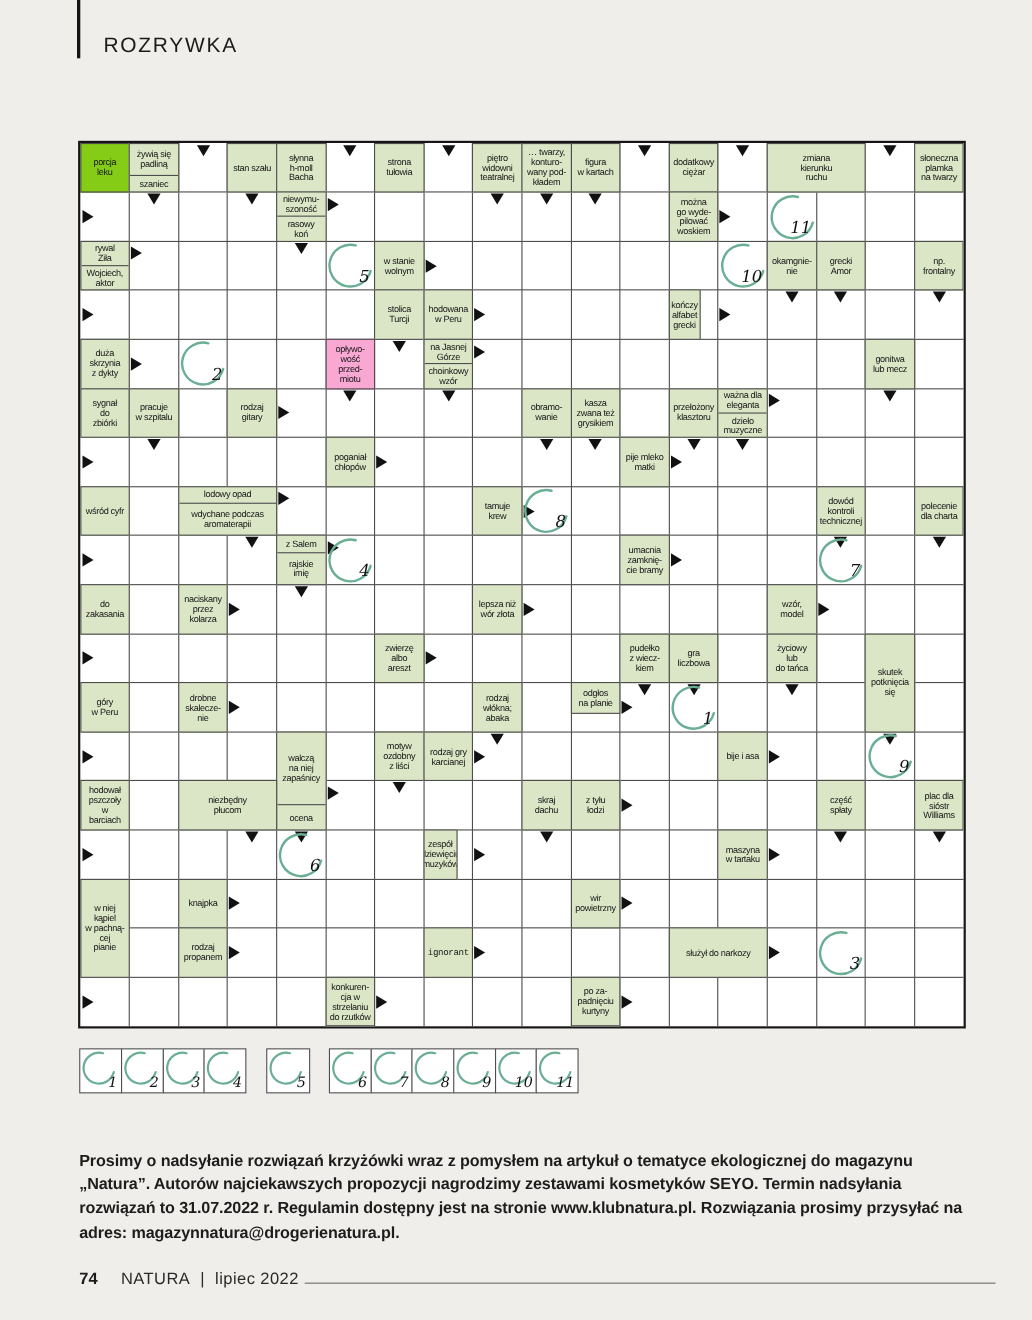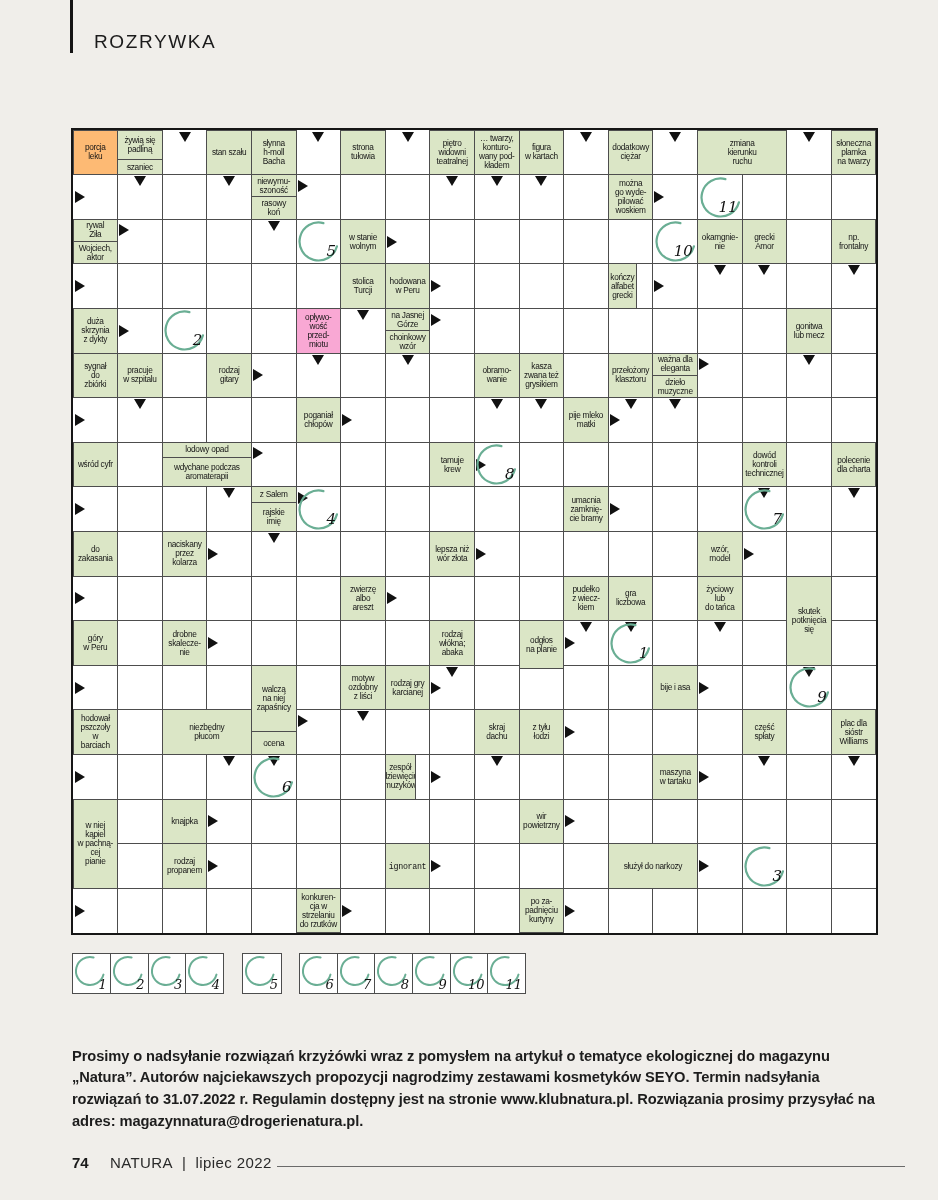--- a/index.html
+++ b/index.html
@@ -64,21 +64,21 @@
         <div class="gline" style="left: 579.43px; top: 0px; width: 1px; height: 802.98px; background: rgb(77, 77, 77);"></div>
         <div class="gline" style="left: 0px; top: 579.43px; width: 802.98px; height: 1px; background: rgb(77, 77, 77);"></div>
         <div class="gline" style="left: 624.04px; top: 0px; width: 1px; height: 802.98px; background: rgb(77, 77, 77);"></div>
         <div class="gline" style="left: 0px; top: 624.04px; width: 802.98px; height: 1px; background: rgb(77, 77, 77);"></div>
         <div class="gline" style="left: 668.65px; top: 0px; width: 1px; height: 802.98px; background: rgb(77, 77, 77);"></div>
         <div class="gline" style="left: 0px; top: 668.65px; width: 802.98px; height: 1px; background: rgb(77, 77, 77);"></div>
         <div class="gline" style="left: 713.26px; top: 0px; width: 1px; height: 802.98px; background: rgb(77, 77, 77);"></div>
         <div class="gline" style="left: 0px; top: 713.26px; width: 802.98px; height: 1px; background: rgb(77, 77, 77);"></div>
         <div class="gline" style="left: 757.87px; top: 0px; width: 1px; height: 802.98px; background: rgb(77, 77, 77);"></div>
         <div class="gline" style="left: 0px; top: 757.87px; width: 802.98px; height: 1px; background: rgb(77, 77, 77);"></div>
-        <div class="clue" style="left: -0.5px; top: -0.5px; width: 45.61px; height: 45.61px; background: #fdba74; border: 1px solid rgb(77, 77, 77);">
+        <div class="clue" style="left: -0.5px; top: -0.5px; width: 45.61px; height: 45.61px; background: #84cc16; border: 1px solid rgb(77, 77, 77);">
           <div class="clue-part" style="flex-grow: 2; flex-basis: 0px;">porcja
 leku</div>
         </div>
         <div class="clue" style="left: 44.11px; top: -0.5px; width: 45.61px; height: 45.61px; background: rgb(219, 230, 198); border: 1px solid rgb(77, 77, 77);">
           <div class="clue-part" style="flex-grow: 2; flex-basis: 0px;">żywią się
 padliną</div>
           <div class="clue-part" style="flex-grow: 1; flex-basis: 0px; border-top: 1px solid rgb(77, 77, 77);">szaniec</div>
         </div>
         <div class="clue" style="left: 133.33px; top: -0.5px; width: 45.61px; height: 45.61px; background: rgb(219, 230, 198); border: 1px solid rgb(77, 77, 77);">
           <div class="clue-part" style="flex-grow: 1; flex-basis: 0px;">stan szału</div>
@@ -308,21 +308,21 @@
         <div class="clue" style="left: 88.72px; top: 490.21px; width: 45.61px; height: 45.61px; background: rgb(219, 230, 198); border: 1px solid rgb(77, 77, 77);">
           <div class="clue-part" style="flex-grow: 3; flex-basis: 0px;">drobne
 skalecze-
 nie</div>
         </div>
         <div class="clue" style="left: 356.38px; top: 490.21px; width: 45.61px; height: 45.61px; background: rgb(219, 230, 198); border: 1px solid rgb(77, 77, 77);">
           <div class="clue-part" style="flex-grow: 3; flex-basis: 0px;">rodzaj
 włókna;
 abaka</div>
         </div>
-        <div class="clue" style="left: 445.6px; top: 490.21px; width: 45.61px; height: 49px; background: rgb(219, 230, 198); border: 1px solid rgb(77, 77, 77);">
+        <div class="clue" style="left: 445.6px; top: 490.21px; width: 45.61px; height: 29px; background: rgb(219, 230, 198); border: 1px solid rgb(77, 77, 77);">
           <div class="clue-part" style="flex-grow: 2; flex-basis: 0px;">odgłos
 na planie</div>
         </div>
         <div class="clue" style="left: 177.94px; top: 534.82px; width: 45.61px; height: 90.22px; background: rgb(219, 230, 198); border: 1px solid rgb(77, 77, 77);">
           <div class="clue-part" style="flex-grow: 3; flex-basis: 0px;">walczą
 na niej
 zapaśnicy</div>
           <div class="clue-part" style="flex-grow: 1; flex-basis: 0px; border-top: 1px solid rgb(77, 77, 77);">ocena</div>
         </div>
         <div class="clue" style="left: 267.16px; top: 534.82px; width: 45.61px; height: 45.61px; background: rgb(219, 230, 198); border: 1px solid rgb(77, 77, 77);">

